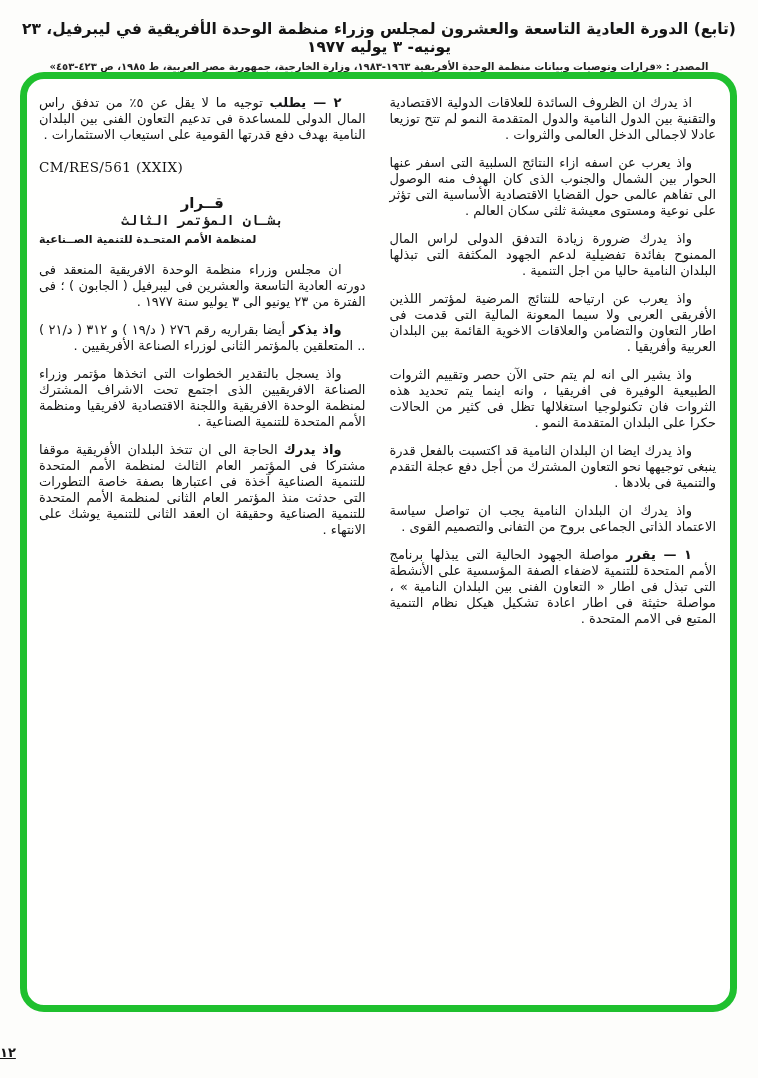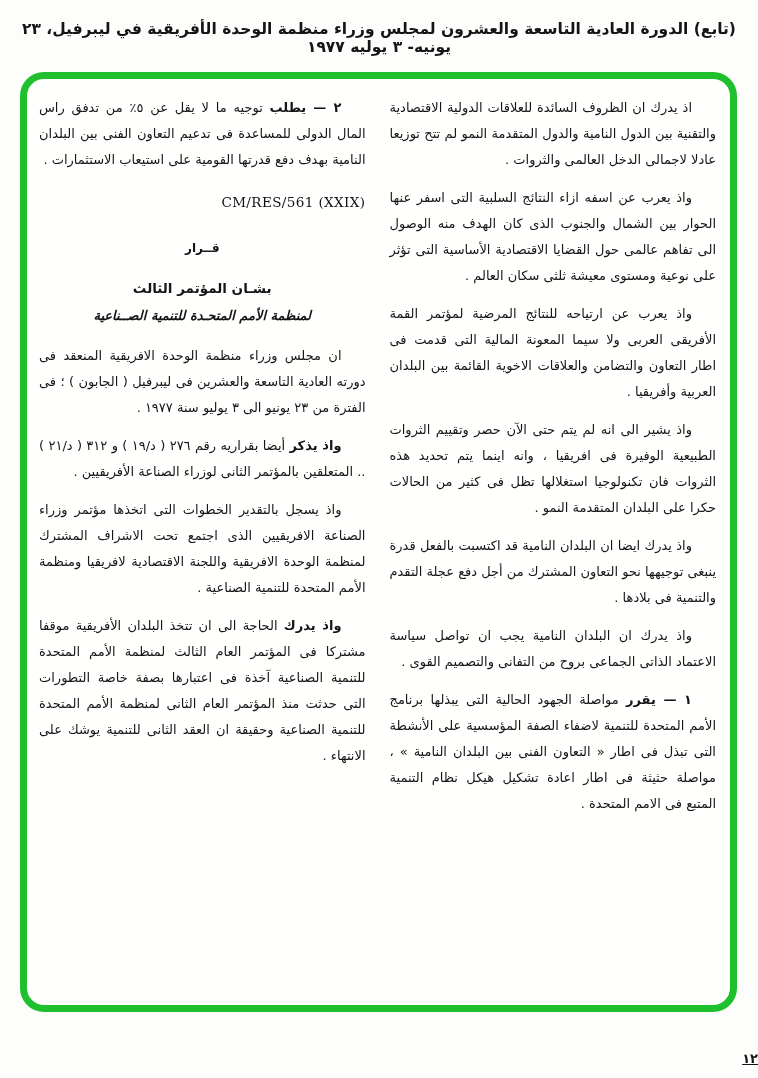--- a/index.html
+++ b/index.html
@@ -44,84 +44,86 @@
     display:flex;
     direction:rtl;       
     gap:24px;
     height:100%;
   }
   .col {
     flex:1 1 0;
     direction:rtl;
     text-align:justify;
     font-size:13px;
-    line-height:26px;
+    line-height:16px;
   }
   .para {
     margin-bottom:12px;
     text-indent:24px;
   }
   .lead { font-weight:bold; }
   .cmres {
     direction:ltr;
-    text-align:right;
+    text-align:left;
     font-family:"DejaVu Serif", serif;
     font-size:13.5px;
     letter-spacing:0.4px;
     margin:16px 0 4px 0;
     text-indent:0;
     color:#111;
   }
   .res-title {
     text-align:center;
     font-weight:bold;
-    font-size:12px;
-    margin:20px 0 14px 0;
+    font-size:15px;
+    margin:20px 0 3px 0;
     text-indent:0;
   }
   .res-sub1 {
     text-align:center;
     font-weight:bold;
     font-size:13.5px;
     margin:0 0 2px 0;
     text-indent:0;
+    font-family:Liberation Mono, monospace;
   }
   .res-sub2 {
-    text-align:center;
+    text-align:left;
     font-weight:bold;
-    font-size:13px;
+    font-size:11px;
     margin:0 0 14px 0;
     text-indent:0;
-    font-style:italic;
   }
   .page-number {
     position:absolute;
-    bottom:12px;
+    bottom:18px;
     left:0;
     width:100%;
-    text-align:right;
+    text-align:left;
     font-size:13px;
     font-weight:bold;
     text-decoration:underline;
   }
 </style>
 </head>
 <body>
 
 <header class="page-header">
   <div class="header-title">(تابع) الدورة العادية التاسعة والعشرون لمجلس وزراء منظمة الوحدة الأفريقية في ليبرفيل، ٢٣ يونيه- ٣ يوليه ١٩٧٧</div>
+  <div class="header-source">المصدر : «قرارات وتوصيات وبيانات منظمة الوحدة الأفريقية ١٩٦٣-١٩٨٣، وزارة الخارجية، جمهورية مصر العربية، ط ١٩٨٥، ص ٤٢٣-٤٥٣»</div>
 </header>
 
 <main class="doc-frame" style="border-color: rgb(31, 192, 46);">
   <div class="columns">
 
     <section class="col">
       <p class="para"> <span>اذ يدرك ان الظروف السائدة للعلاقات الدولية الاقتصادية والتقنية بين الدول النامية والدول المتقدمة النمو لم تتح توزيعا عادلا لاجمالى الدخل العالمى والثروات .</span></p>
       <p class="para"> <span>واذ يعرب عن اسفه ازاء النتائج السلبية التى اسفر عنها الحوار بين الشمال والجنوب الذى كان الهدف منه الوصول الى تفاهم عالمى حول القضايا الاقتصادية الأساسية التى تؤثر على نوعية ومستوى معيشة ثلثى سكان العالم .</span></p>
-      <p class="para"> <span>واذ يعرب عن ارتياحه للنتائج المرضية لمؤتمر القمة الأفريقى العربى ولا سيما المعونة المالية التى قدمت فى اطار التعاون والتضامن والعلاقات الاخوية القائمة بين البلدان العربية وأفريقيا .</span></p>
+      <p class="para"> <span>واذ يدرك ضرورة زيادة التدفق الدولى لراس المال الممنوح بفائدة تفضيلية لدعم الجهود المكثفة التى تبذلها البلدان النامية حاليا من اجل التنمية .</span></p>
+      <p class="para"> <span>واذ يعرب عن ارتياحه للنتائج المرضية لمؤتمر اللذين الأفريقى العربى ولا سيما المعونة المالية التى قدمت فى اطار التعاون والتضامن والعلاقات الاخوية القائمة بين البلدان العربية وأفريقيا .</span></p>
       <p class="para"> <span>واذ يشير الى انه لم يتم حتى الآن حصر وتقييم الثروات الطبيعية الوفيرة فى افريقيا ، وانه اينما يتم تحديد هذه الثروات فان تكنولوجيا استغلالها تظل فى كثير من الحالات حكرا على البلدان المتقدمة النمو .</span></p>
       <p class="para"> <span>واذ يدرك ايضا ان البلدان النامية قد اكتسبت بالفعل قدرة ينبغى توجيهها نحو التعاون المشترك من أجل دفع عجلة التقدم والتنمية فى بلادها .</span></p>
       <p class="para"> <span>واذ يدرك ان البلدان النامية يجب ان تواصل سياسة الاعتماد الذاتى الجماعى بروح من التفانى والتصميم القوى .</span></p>
       <p class="para"><b class="lead">١ — يقرر</b> <span>مواصلة الجهود الحالية التى يبذلها برنامج الأمم المتحدة للتنمية لاضفاء الصفة المؤسسية على الأنشطة التى تبذل فى اطار « التعاون الفنى بين البلدان النامية » ، مواصلة حثيثة فى اطار اعادة تشكيل هيكل نظام التنمية المتبع فى الامم المتحدة .</span></p>
     </section>
 
     <section class="col">
       <p class="para"><b class="lead">٢ — يطلب</b> <span>توجيه ما لا يقل عن ٥٪ من تدفق راس المال الدولى للمساعدة فى تدعيم التعاون الفنى بين البلدان النامية بهدف دفع قدرتها القومية على استيعاب الاستثمارات .</span></p>
 
       <p class="cmres">CM/RES/561 (XXIX)</p>

